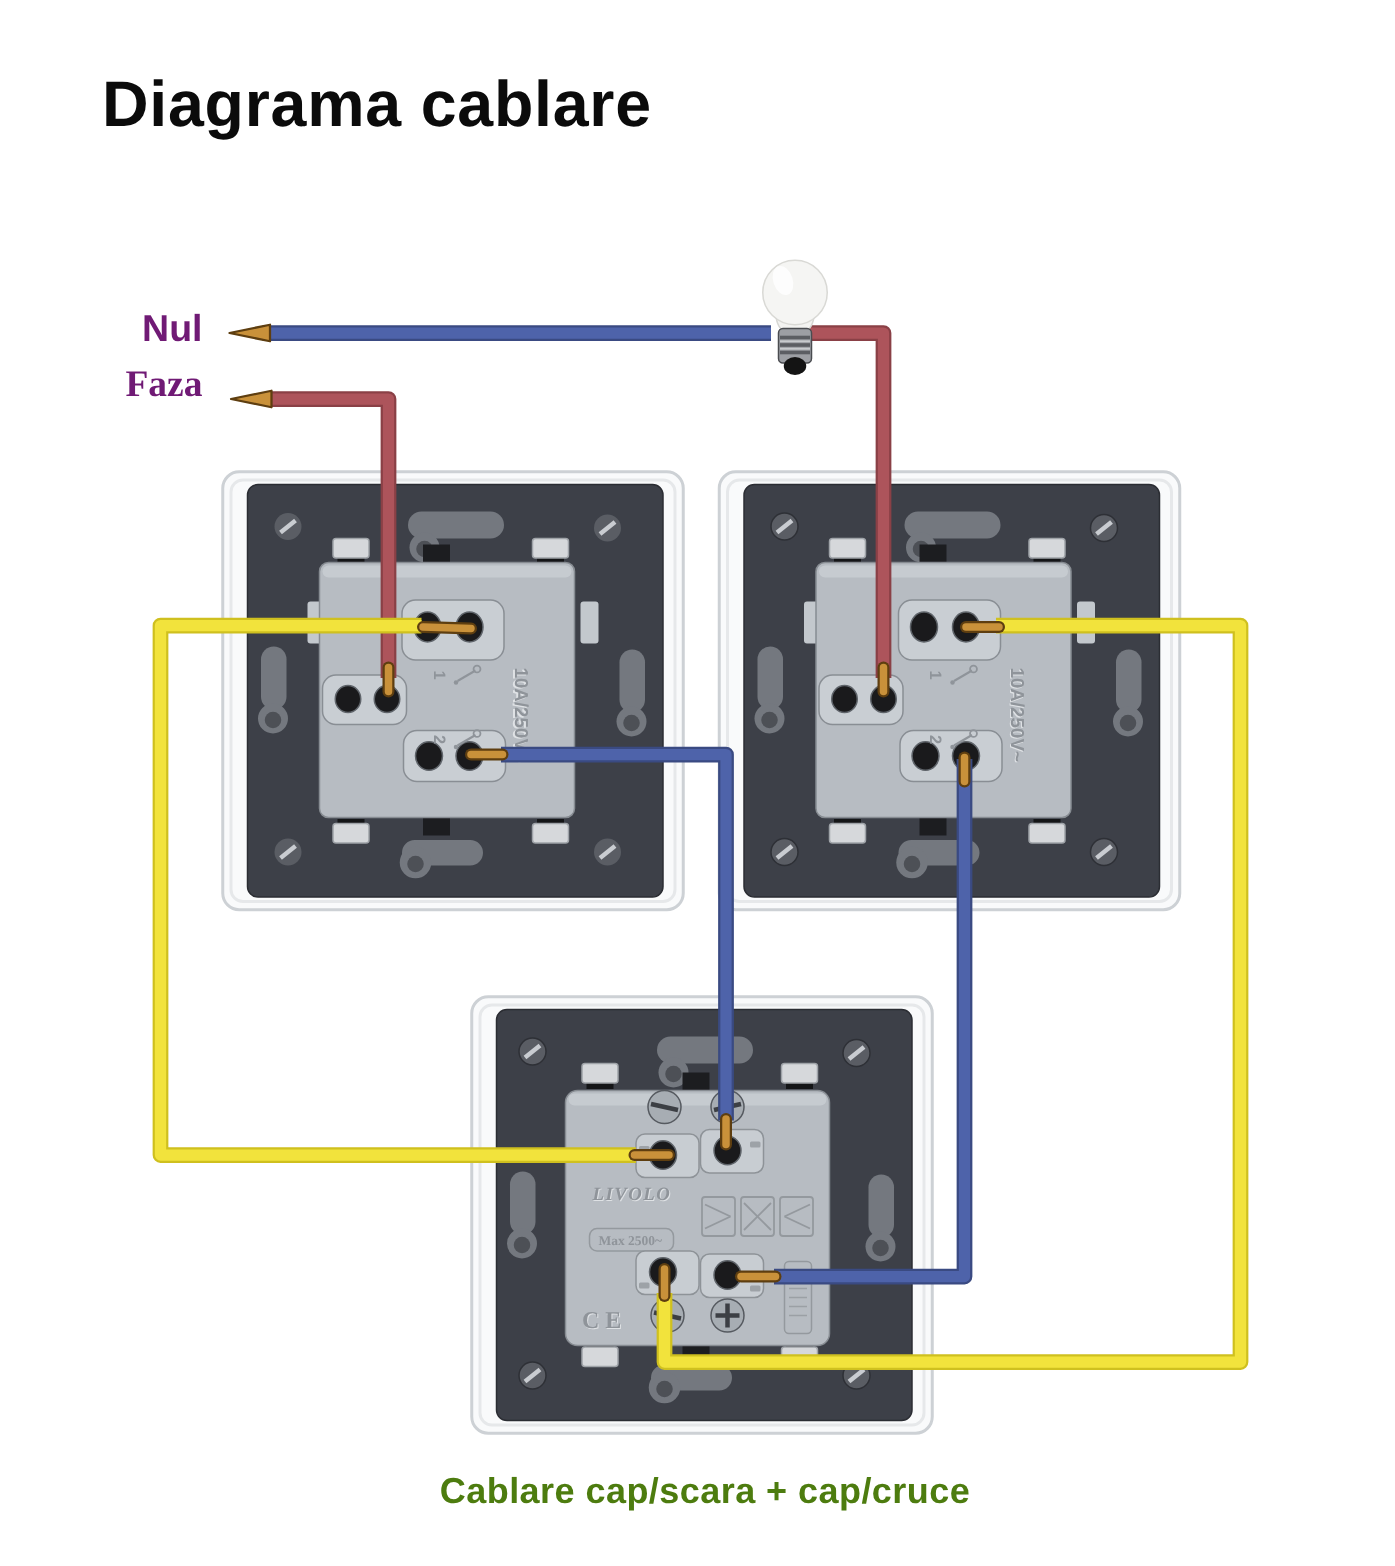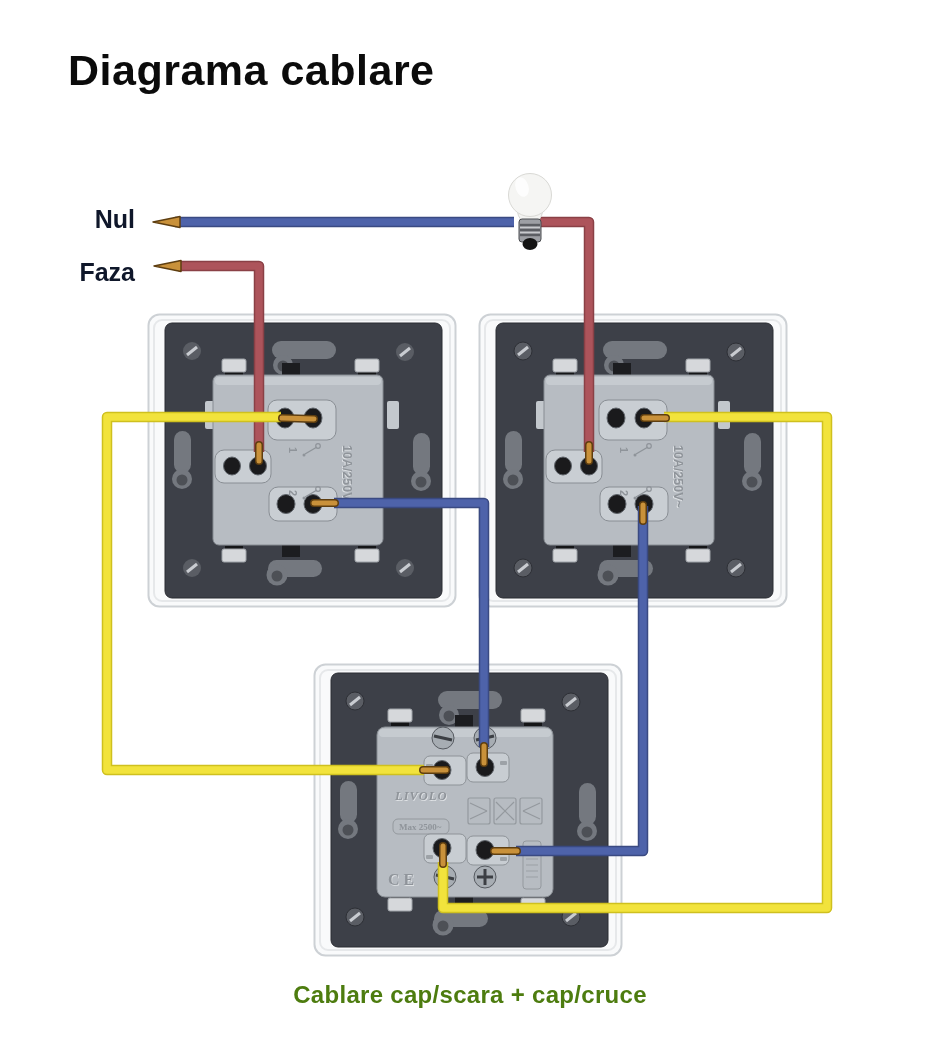--- a/index.html
+++ b/index.html
@@ -2,23 +2,23 @@
 <html><head>
 <meta charset="utf-8">
 <style>
   html,body{margin:0;padding:0;background:#ffffff;}
   body{width:930px;height:1044px;position:relative;overflow:hidden;
        font-family:"Liberation Sans", sans-serif;}
   .stage{position:absolute;inset:0;width:930px;height:828px;}
   .title{position:absolute;left:68px;top:46px;font-size:43px;font-weight:bold;
          color:#0b0b0b;letter-spacing:0.5px;}
   .wire-label{position:absolute;width:80px;text-align:right;font-size:25px;
-              font-weight:bold;color:#0f172a;}
+              font-weight:bold;color:#701a75;}
   .label-nul{left:55px;top:205px;}
-  .label-faza{left:55px;top:258px;}
+  .label-faza{left:55px;top:243px;font-family:Liberation Serif, serif;}
   .caption{position:absolute;left:200px;top:981px;width:540px;text-align:center;
            font-size:24px;font-weight:bold;color:#4d7c0f;letter-spacing:0.3px;}
   .module{position:absolute;z-index:1;}
   .module svg{display:block;}
   .mod-left{left:147px;top:313px;}
   .mod-right{left:478px;top:313px;}
   .mod-bottom{left:313px;top:663px;font-family:Liberation Serif, serif;}
   .wires{position:absolute;left:0;top:0;z-index:5;pointer-events:none;}
   .emboss-hi{fill:#dfe2e5;}
   .emboss{fill:#8f949a;}

